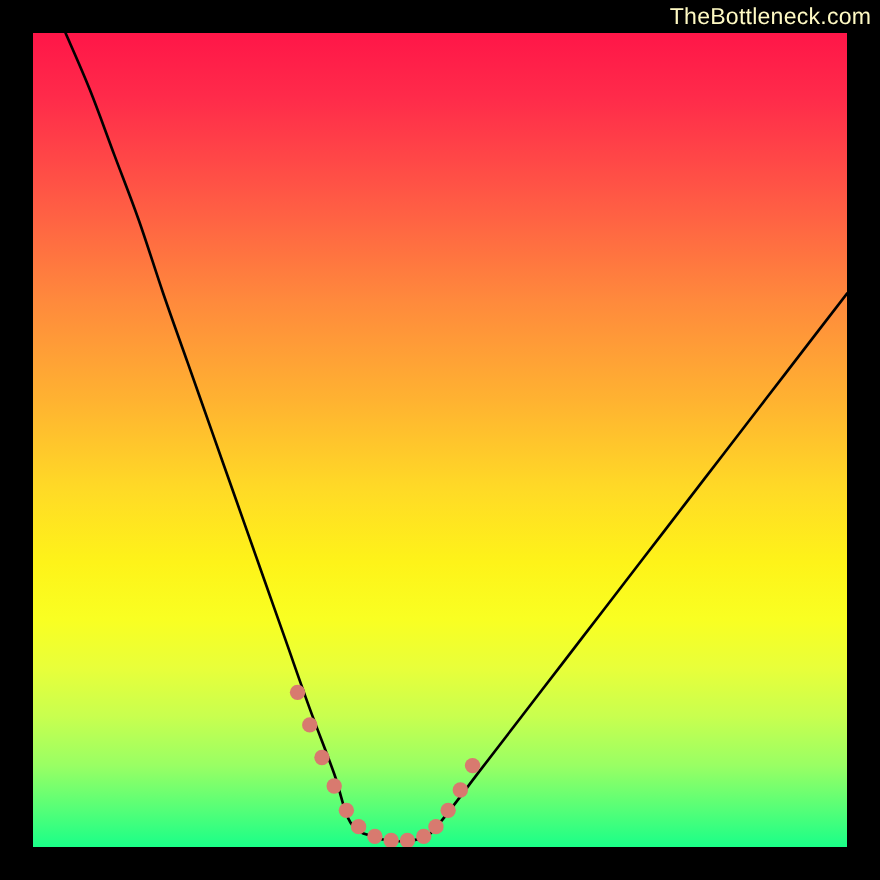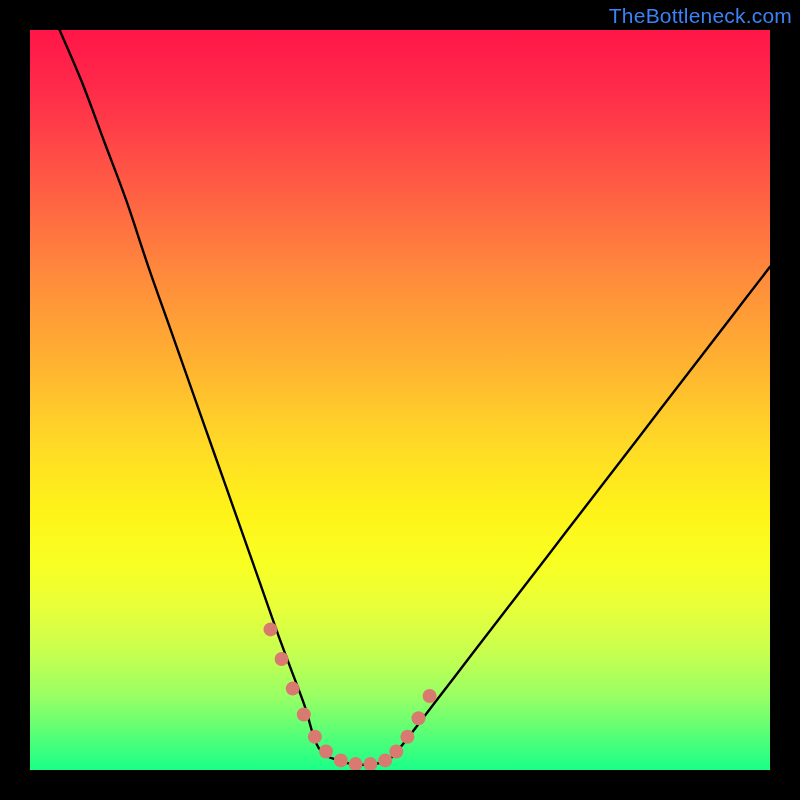--- a/index.html
+++ b/index.html
@@ -46,21 +46,21 @@
     );
   }
   svg.curve {
     position: absolute;
     inset: 0;
   }
   .watermark {
     position: absolute;
     top: 4px;
     right: 8px;
-    color: #3b82f6;
+    color: #fef9c3;
     font-size: 21px;
     letter-spacing: 0.2px;
     font-weight: 400;
     user-select: none;
   }
 </style>
 </head>
 <body>
 
 <div class="stage">

